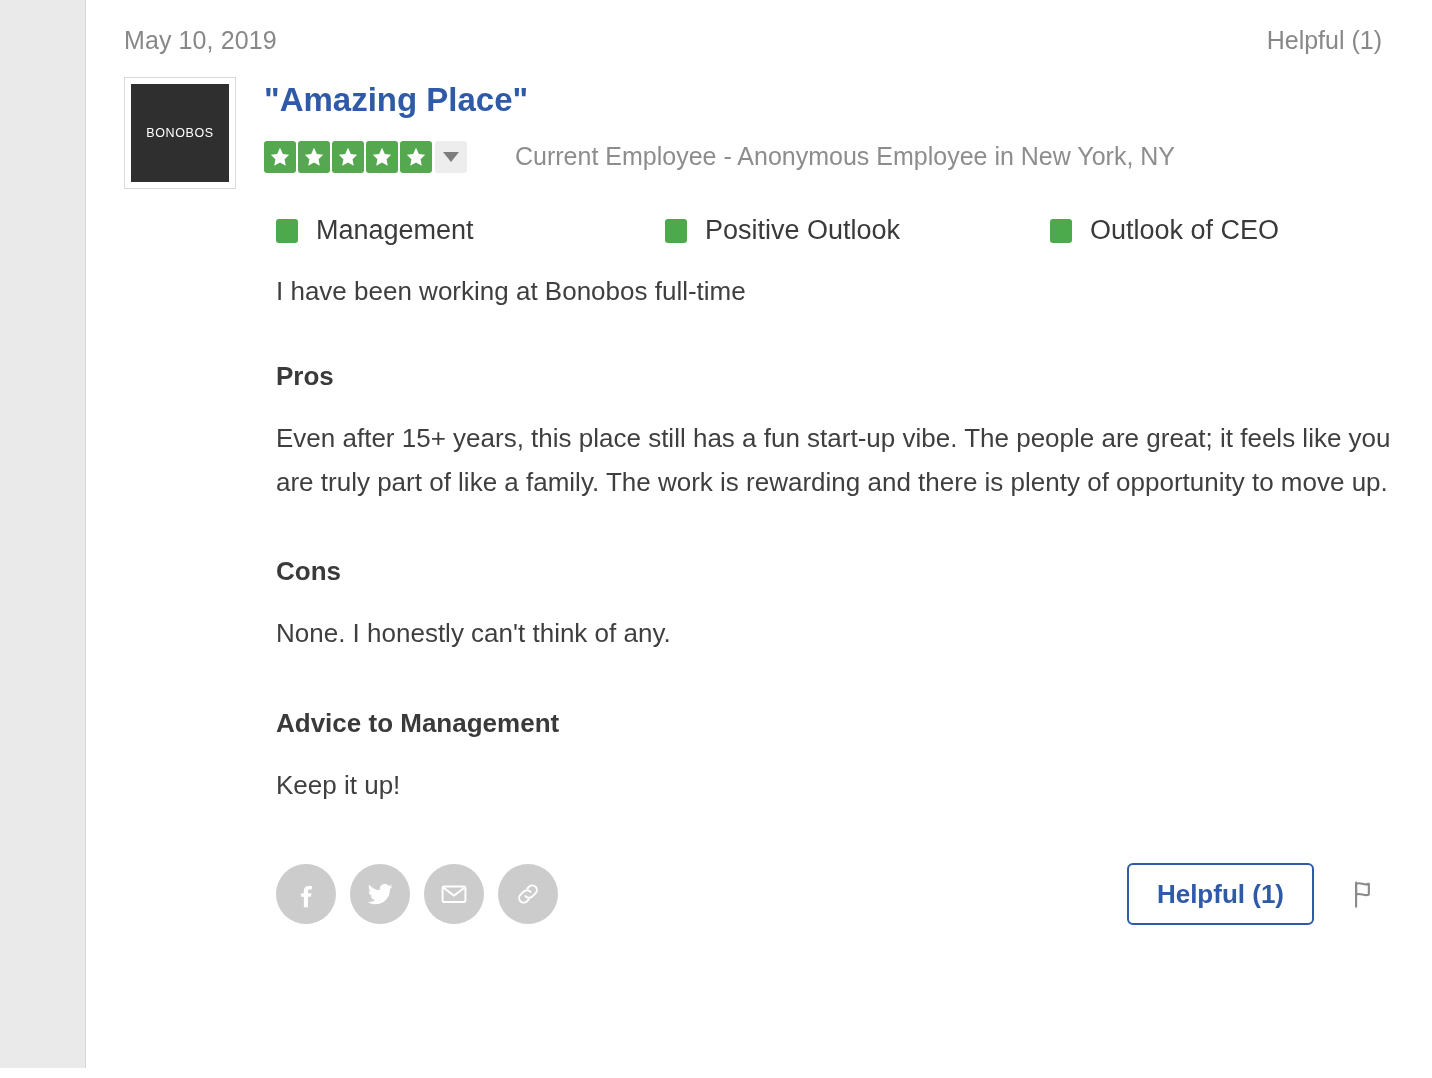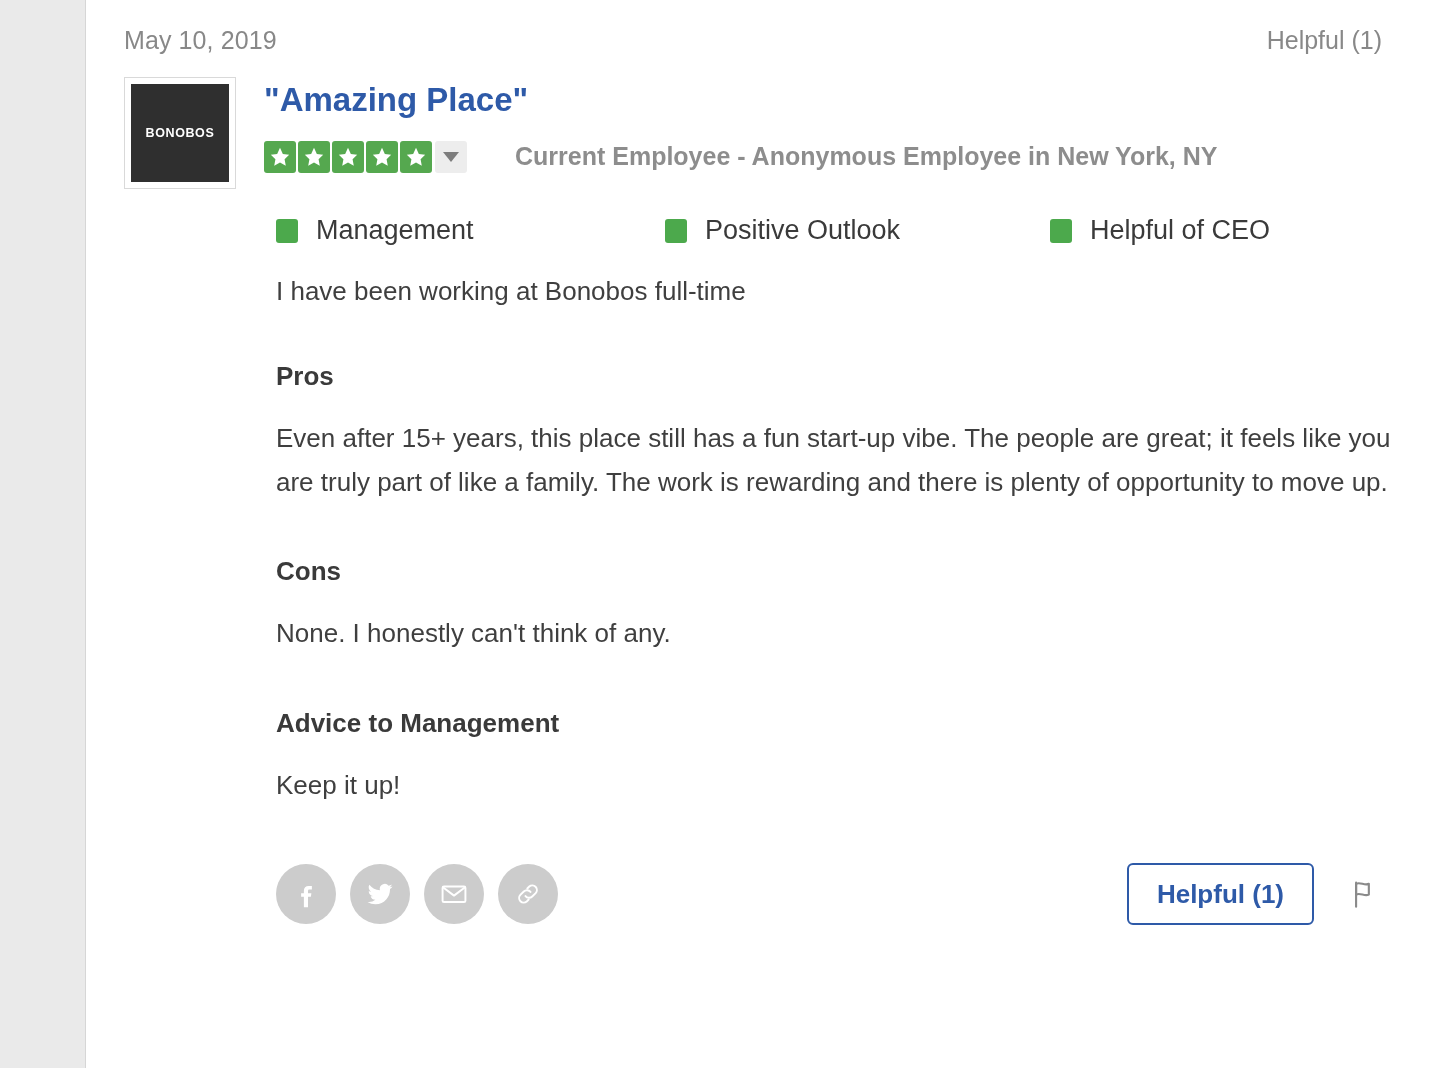--- a/index.html
+++ b/index.html
@@ -77,21 +77,21 @@
     width: 100%;
     height: 100%;
     background: #2f2f2f;
     display: flex;
     align-items: center;
     justify-content: center;
   }
   .logo-wordmark {
     color: #ffffff;
     font-size: 12.5px;
-    font-weight: bold;
+    font-weight: normal;
     letter-spacing: 0.6px;
     font-family: "Liberation Sans", sans-serif;
   }
 
   .title-block {
     margin-left: 28px;
     padding-top: 4px;
     flex: 1 1 auto;
   }
   .review-title {
@@ -101,21 +101,20 @@
     line-height: 1.15;
     cursor: pointer;
     display: inline-block;
   }
 
   
   .rating-row {
     display: flex;
     align-items: center;
     margin-top: 22px;
-    font-weight: bold;
   }
   .stars {
     display: flex;
     align-items: center;
     gap: 2px;
   }
   .star-tile {
     width: 32px;
     height: 32px;
     background: #55a84f;
@@ -322,21 +321,21 @@
       <div class="indicator ind-0">
         <span class="ind-swatch"></span>
         <span class="ind-label">Management</span>
       </div>
       <div class="indicator ind-1">
         <span class="ind-swatch"></span>
         <span class="ind-label">Positive Outlook</span>
       </div>
       <div class="indicator ind-2">
         <span class="ind-swatch"></span>
-        <span class="ind-label">Helpful of CEO</span>
+        <span class="ind-label">Outlook of CEO</span>
       </div>
     </div>
 
     <div class="body-col">
 
       <div class="intro-line">I have been working at Bonobos full-time</div>
 
       <div class="sec-heading">Pros</div>
       <div class="sec-body">Even after 15+ years, this place still has a fun start-up vibe. The people are great; it feels like you are truly part of like a family. The work is rewarding and there is plenty of opportunity to move up.</div>
 

